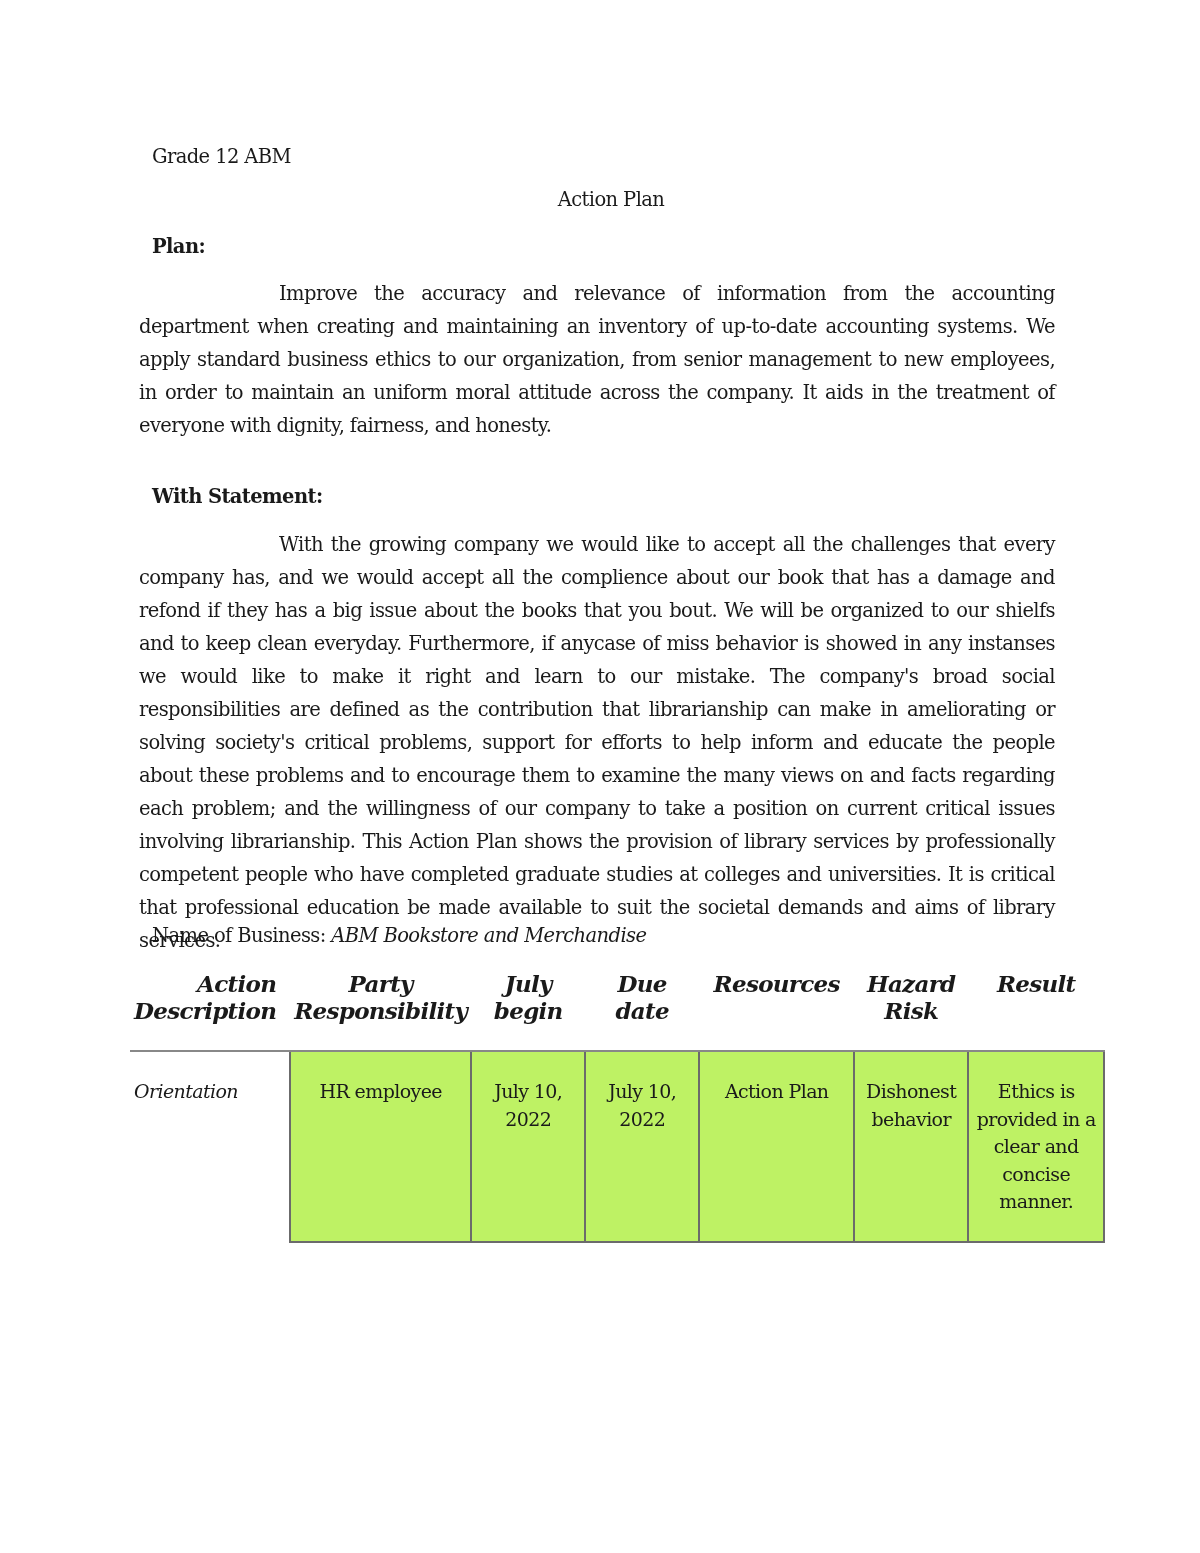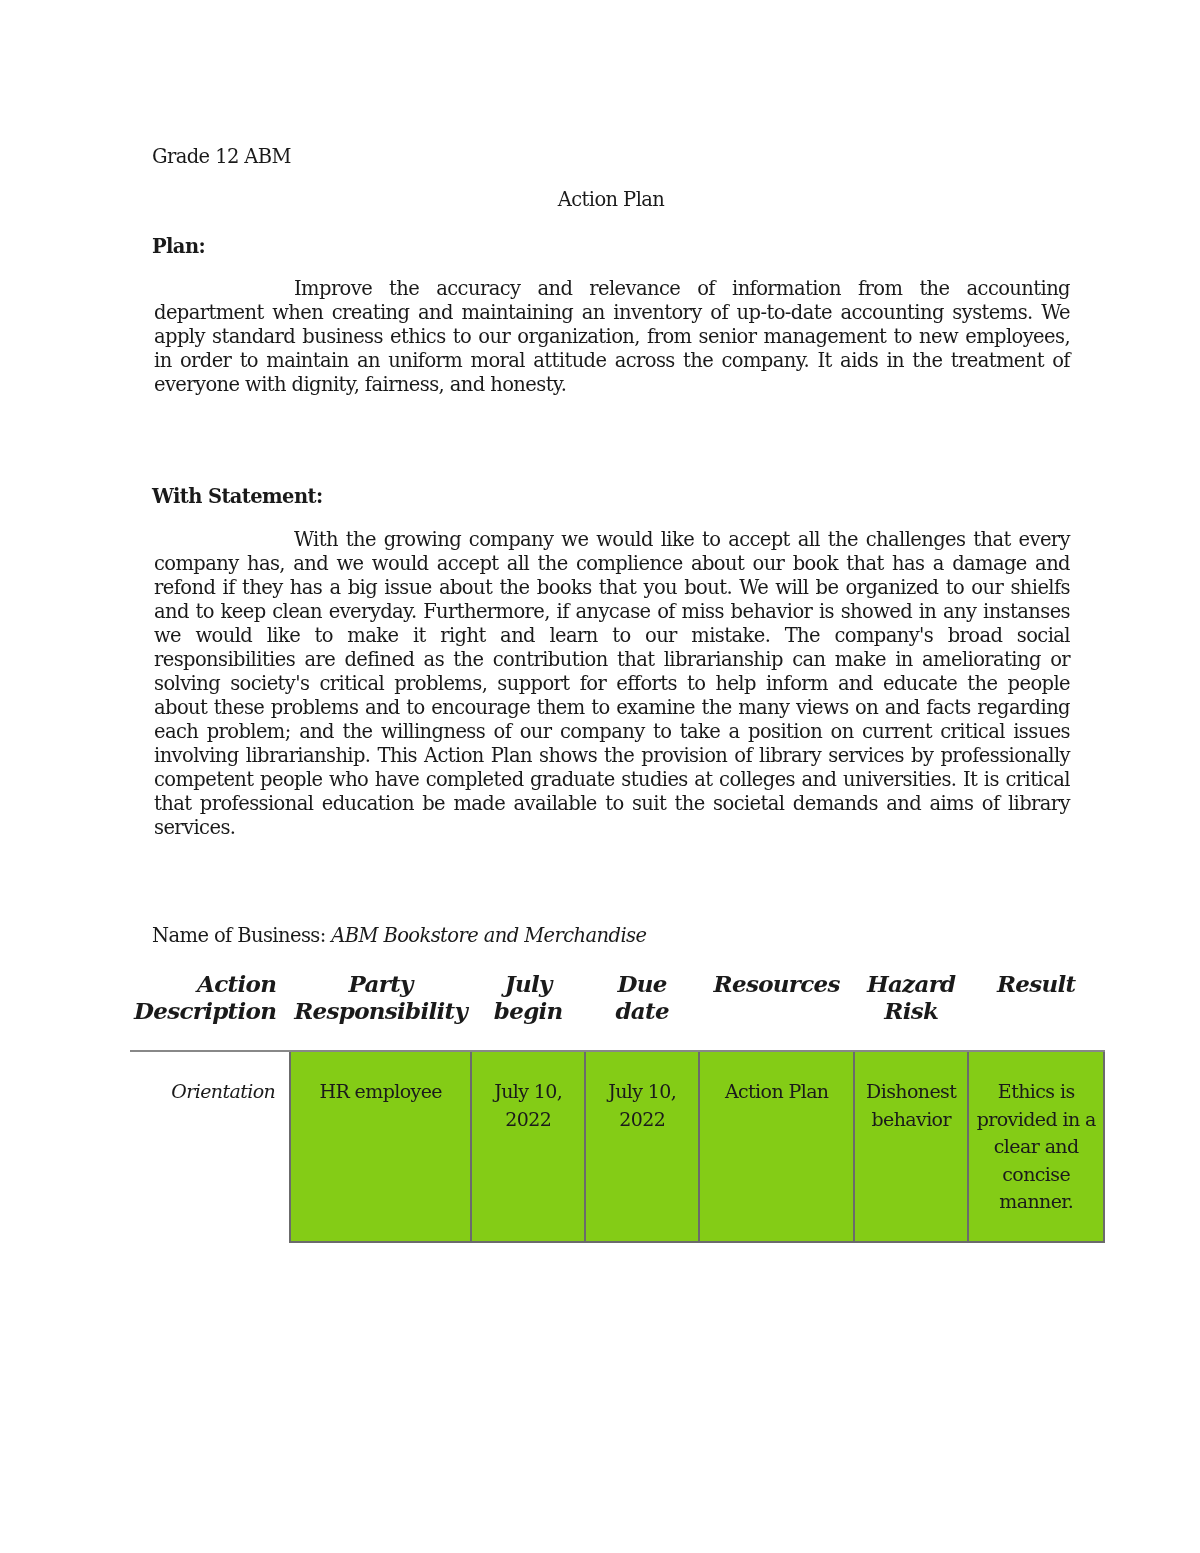--- a/index.html
+++ b/index.html
@@ -3,36 +3,36 @@
 <meta charset="utf-8">
 <style>
   html, body { margin: 0; padding: 0; background: #ffffff; }
   body { width: 1200px; height: 1553px; position: relative; overflow: hidden;
          font-family: "DejaVu Serif", "Liberation Serif", serif; color: #1a1a1a; }
   .page { position: absolute; left: 0; top: 0; width: 1200px; height: 1553px; }
   .txt { font-size: 19.5px; letter-spacing: -0.6px; margin-left: 11px; }
   #grade { position: absolute; left: 141px; top: 145px; }
   #title { position: absolute; left: 0; width: 1200px; top: 188px; text-align: center; }
   #goal-h { position: absolute; left: 141px; top: 235px; font-weight: bold; }
-  .para { position: absolute; left: 143px; width: 916px; text-align: justify;
-          line-height: 24px; text-indent: 140px; }
+  .para { position: absolute; left: 128px; width: 916px; text-align: justify;
+          line-height: 33px; text-indent: 140px; }
   #goal-p { top: 277px; }
   #plan-h { position: absolute; left: 141px; top: 485px; font-weight: bold; }
   #plan-p { top: 528px; }
   #biz { position: absolute; left: 141px; top: 924px; }
   #biz i { font-style: italic; }
   table { position: absolute; left: 130px; top: 966px; border-collapse: collapse; table-layout: fixed; }
   th { font-style: italic; font-weight: bold; font-size: 23px; letter-spacing: -0.7px; vertical-align: top;
        padding: 4px 4px 0 4px; line-height: 27px; height: 80px; }
   th.c0 { text-align: right; padding-right: 14px; }
   td { font-size: 19px; letter-spacing: -0.6px; vertical-align: top; text-align: center;
        line-height: 27.5px; padding: 26px 4px 0 4px; border: 2px solid #6b6b6b; }
-  td.c0 { border: none; text-align: right; font-style: italic; padding-right: 14px; margin-top: 27px; }
+  td.c0 { border: none; text-align: left; font-style: italic; padding-right: 14px; margin-top: 27px; }
   tr.hdr th { border-bottom: 2px solid #888; }
-  tr.shaded td:not(.c0) { background: #84cc16; }
+  tr.shaded td:not(.c0) { background: #bef264; }
   tr.r1 td { height: 163px; }
   tr.r2 td { height: 135px; padding-top: 28px; }
 </style>
 </head>
 <body>
 
 <div class="page">
   <div id="grade" class="txt">Grade 12 ABM</div>
   <div id="title" class="txt">Action Plan</div>
 

